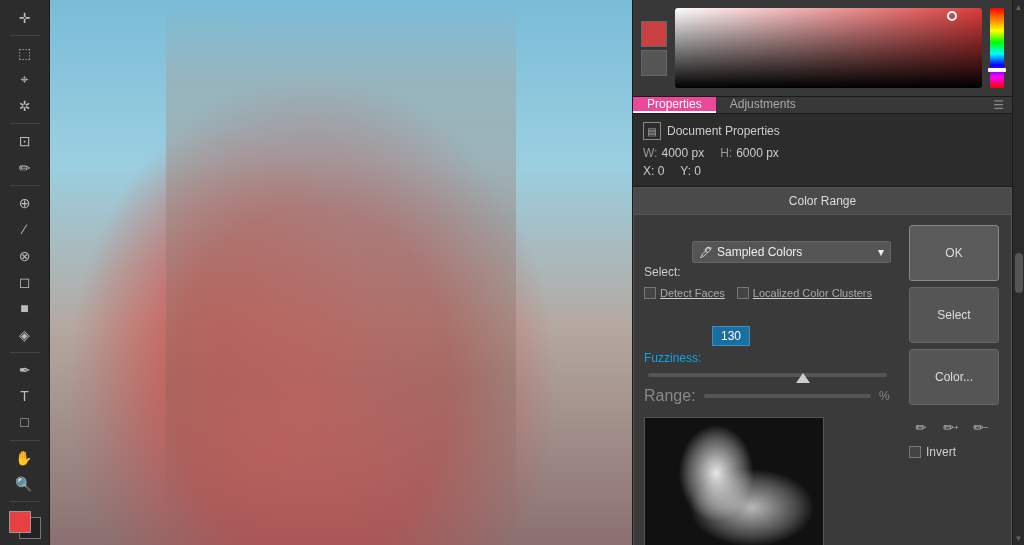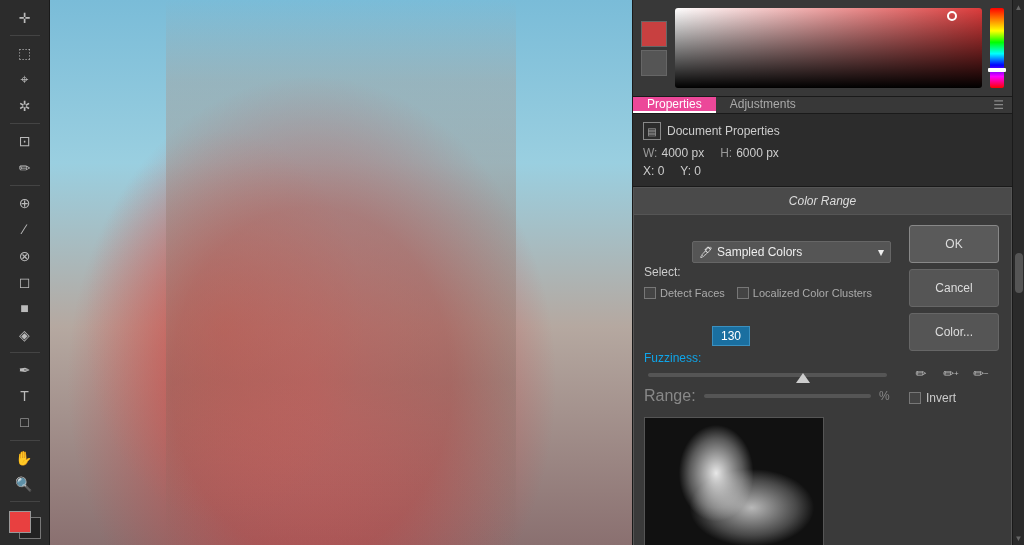--- a/index.html
+++ b/index.html
@@ -249,21 +249,20 @@
       display: flex;
       flex-direction: column;
     }
     .dialog-title {
       background: #4a4a4a;
       padding: 6px 12px;
       font-size: 12px;
       color: #ddd;
       text-align: center;
       border-bottom: 1px solid #555;
-      font-style: italic;
     }
     .dialog-body {
       display: flex;
       flex: 1;
     }
     .dialog-left {
       flex: 1;
       padding: 10px;
       display: flex;
       flex-direction: column;
@@ -305,20 +304,21 @@
     .dropdown-text { display: flex; align-items: center; gap: 4px; }
     .eyedropper-small {
       font-size: 11px;
     }
 
     
     .checkboxes-row {
       display: flex;
       align-items: flex-start;
       gap: 12px;
+      text-decoration: underline;
     }
     .checkbox-item {
       display: flex;
       align-items: center;
       gap: 4px;
       font-size: 11px;
       color: #aaa;
     }
     .checkbox-box {
       width: 12px;
@@ -415,21 +415,21 @@
       height: 100%;
       background:
         radial-gradient(ellipse 30% 50% at 40% 40%, rgba(255,255,255,0.9) 0%, rgba(255,255,255,0.3) 50%, transparent 70%),
         radial-gradient(ellipse 50% 40% at 60% 65%, rgba(255,255,255,0.7) 0%, rgba(200,200,200,0.3) 50%, transparent 70%),
         #111;
     }
 
     
     .dialog-btn {
       width: 90px;
-      padding: 11px 0;
+      padding: 20px 0;
       font-size: 12px;
       color: #ddd;
       background: #555;
       border: 1px solid #666;
       border-radius: 3px;
       cursor: pointer;
       text-align: center;
     }
     .dialog-btn.primary {
       background: #5a5a5a;
@@ -629,21 +629,21 @@
             <span class="range-pct">%</span>
           </div>
 
           <div class="preview-image">
             <div class="preview-content"></div>
           </div>
 
         </div>
         <div class="dialog-right">
           <button class="dialog-btn primary">OK</button>
-          <button class="dialog-btn">Cancel</button>
+          <button class="dialog-btn">Select</button>
           <button class="dialog-btn">Color...</button>
 
           <div class="eyedropper-tools">
             <div class="eye-tool">✏</div>
             <div class="eye-tool">✏<sup style="font-size:8px">+</sup></div>
             <div class="eye-tool">✏<sup style="font-size:8px">−</sup></div>
           </div>
 
           <div class="invert-row">
             <div class="checkbox-box"></div>

